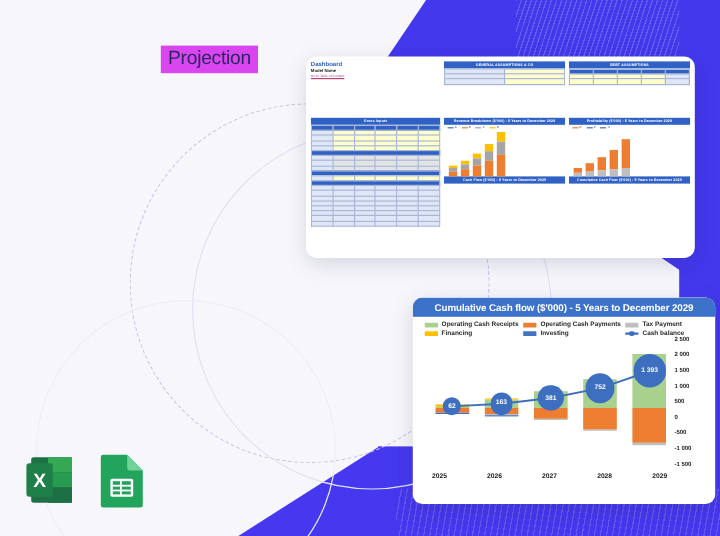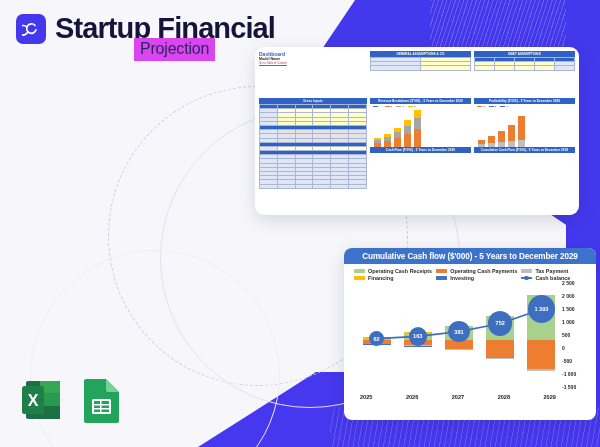--- a/index.html
+++ b/index.html
@@ -245,29 +245,20 @@
   <div class="bg-corner-tr"></div>
   <div class="bg-stripes-tr"></div>
   <div class="bg-band-right"></div>
   <div class="bg-tri-bottom"></div>
   <div class="bg-tri-bottom2"></div>
   <div class="bg-stripes-bottom"></div>
   <div class="bg-dashed-circle"></div>
   <div class="bg-soft-circle"></div>
   <div class="bg-soft-circle2"></div>
 
-  <div class="brand">
-    <div class="brand-logo">
-      <svg width="19" height="19" viewBox="0 0 24 24">
-        <path d="M16.5 8.2a6 6 0 1 0 1.2 5.4" fill="none" stroke="#ffffff" stroke-width="2.1" stroke-linecap="round"></path>
-        <path d="M7.4 15.8a6 6 0 1 1-1.2-5.4" fill="none" stroke="#ffffff" stroke-width="2.1" stroke-linecap="round"></path>
-      </svg>
-    </div>
-    <div class="brand-title">Startup Financial</div>
-  </div>
   <div class="brand-badge">Projection</div>
 
 
   <div class="footer-row">
     <div class="icon-excel">
       <svg width="50" height="50" viewBox="0 0 50 50">
         <rect x="8" y="6" width="34" height="38" rx="2" fill="#1d7044"></rect>
         <rect x="22" y="6" width="20" height="12.6" fill="#34a853"></rect>
         <rect x="22" y="18.6" width="20" height="12.6" fill="#279b52"></rect>
         <rect x="22" y="31.2" width="20" height="12.8" fill="#1d7044"></rect>

